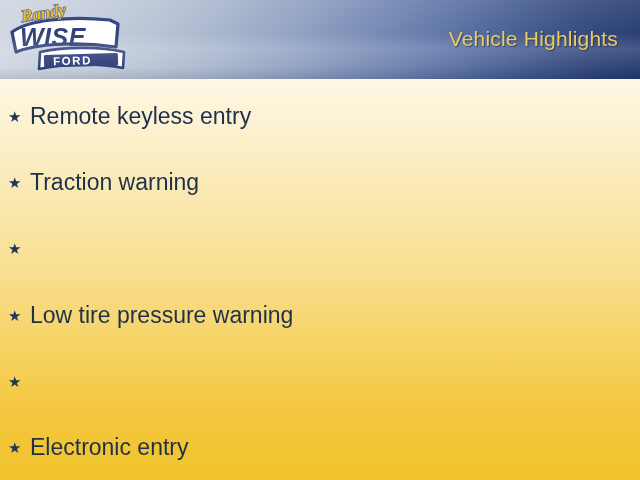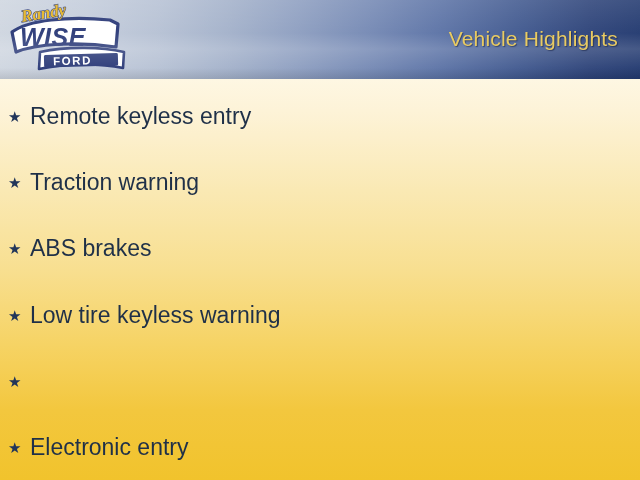--- a/index.html
+++ b/index.html
@@ -152,26 +152,25 @@
       <span class="hl-label">Remote keyless entry</span>
     </li>
 
     <li class="hl-item" style="top:90px">
       <span class="hl-star">★</span>
       <span class="hl-label">Traction warning</span>
     </li>
 
     <li class="hl-item" style="top:156px">
       <span class="hl-star">★</span>
-      <span class="hl-label">ABS brakes</span>
     </li>
 
     <li class="hl-item" style="top:223px">
       <span class="hl-star">★</span>
-      <span class="hl-label">Low tire keyless warning</span>
+      <span class="hl-label">Low tire pressure warning</span>
     </li>
 
     <li class="hl-item" style="top:289px">
       <span class="hl-star">★</span>
     </li>
 
     <li class="hl-item" style="top:355px">
       <span class="hl-star">★</span>
       <span class="hl-label">Electronic entry</span>
     </li>

